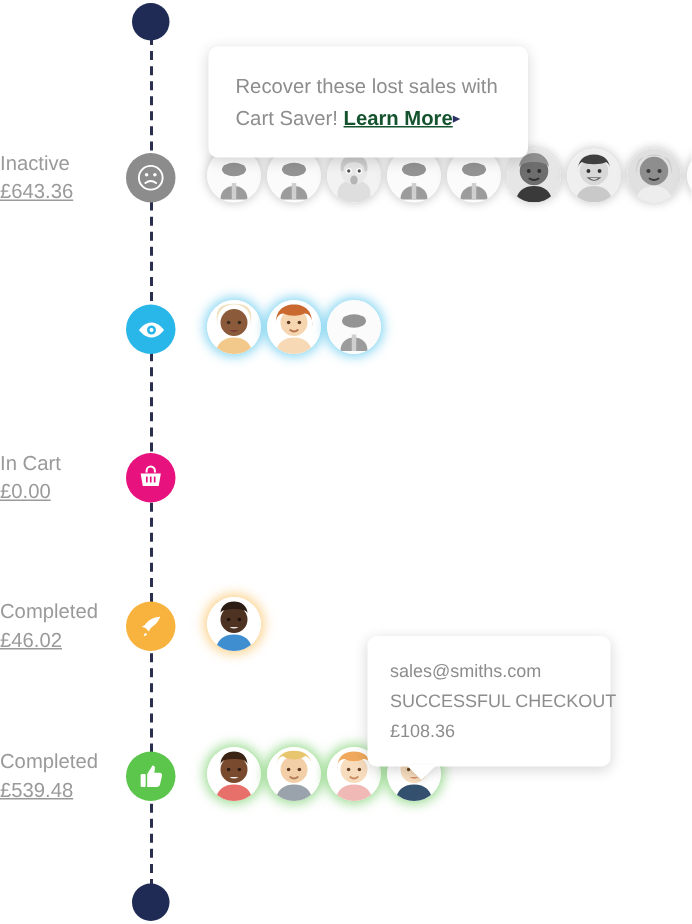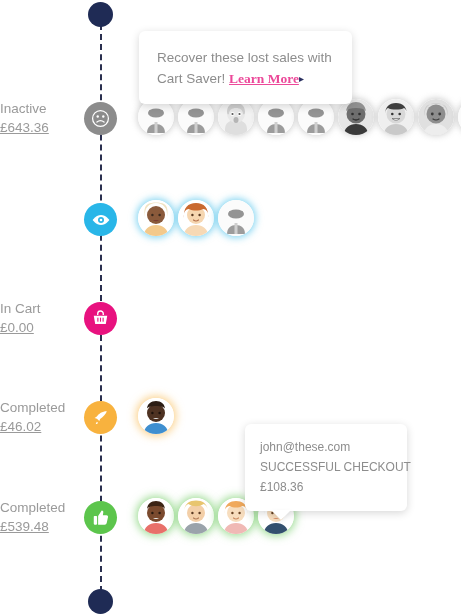--- a/index.html
+++ b/index.html
@@ -114,24 +114,23 @@
     width: 213px;
     padding: 16px 18px 15px 18px;
   }
   .tooltip-top .line {
     color: #8d8d8d;
     font-size: 13.5px;
     line-height: 21px;
     white-space: nowrap;
   }
   .tooltip-top a {
-    color: #ec4899;
+    color: #14532d;
     text-decoration: underline;
     font-weight: bold;
-    font-family: Liberation Serif, serif;
   }
   .tt-caret {
     color: #2a3060;
     font-size: 10px;
     vertical-align: 1px;
   }
 
   .tooltip-bottom {
     left: 245px;
     top: 424px;
@@ -415,17 +414,17 @@
     </div>
   </div>
 </div>
 
 <div class="tooltip tooltip-top">
   <div class="line">Recover these lost sales with</div>
   <div class="line"><span>Cart Saver! </span><a href="#">Learn More</a><span class="tt-caret">▸</span></div>
 </div>
 
 <div class="tooltip tooltip-bottom">
-  <div class="line">john@these.com</div>
+  <div class="line">sales@smiths.com</div>
   <div class="line">SUCCESSFUL CHECKOUT</div>
   <div class="line">£108.36</div>
   <div class="tail"></div>
 </div>
 
 </body></html>

